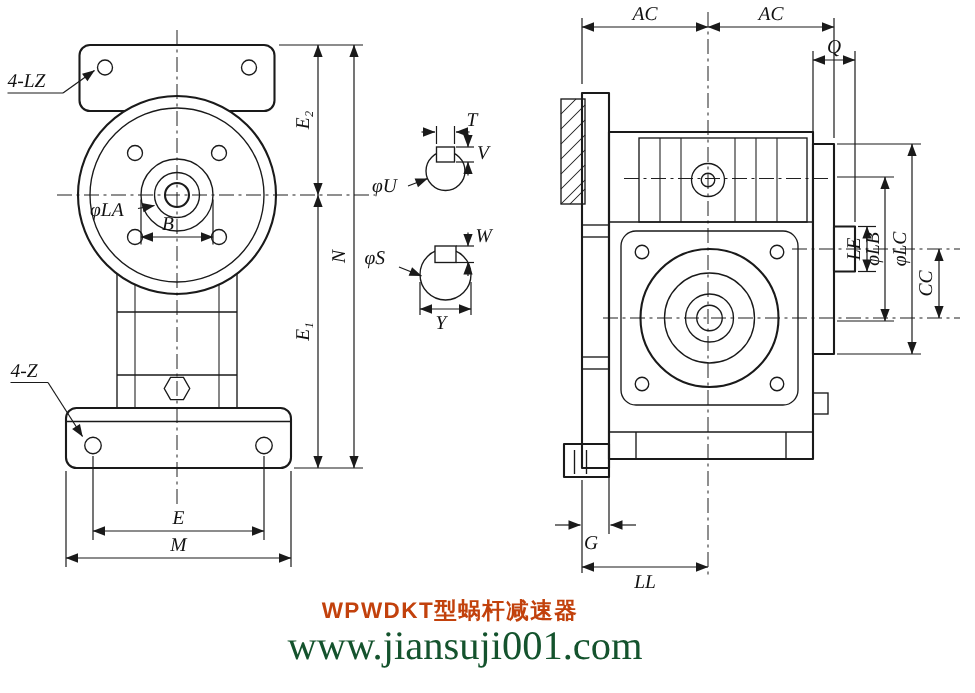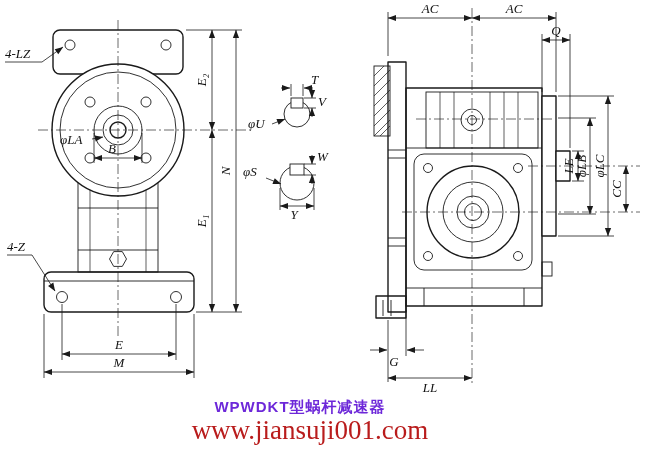--- a/index.html
+++ b/index.html
@@ -255,14 +255,14 @@
       <text class="lbl" x="394" y="366" text-anchor="middle">G</text>
 
       <line class="dim" x1="388" y1="356" x2="388" y2="382"></line>
       <line class="dim" x1="388" y1="378" x2="472" y2="378" marker-start="url(#arr)" marker-end="url(#arr)"></line>
       <text class="lbl" x="430" y="392" text-anchor="middle">LL</text>
     </g>
   </g>
 </svg>
 </div>
 
-<div class="caption" style="color: #6d28d9;">WPWDKT型蜗杆减速器</div>
-<div class="watermark" style="color: #b91c1c;">www.jiansuji001.com</div>
+<div class="caption" style="color: #c2410c;">WPWDKT型蜗杆减速器</div>
+<div class="watermark" style="color: #14532d;">www.jiansuji001.com</div>
 
 </body></html>

